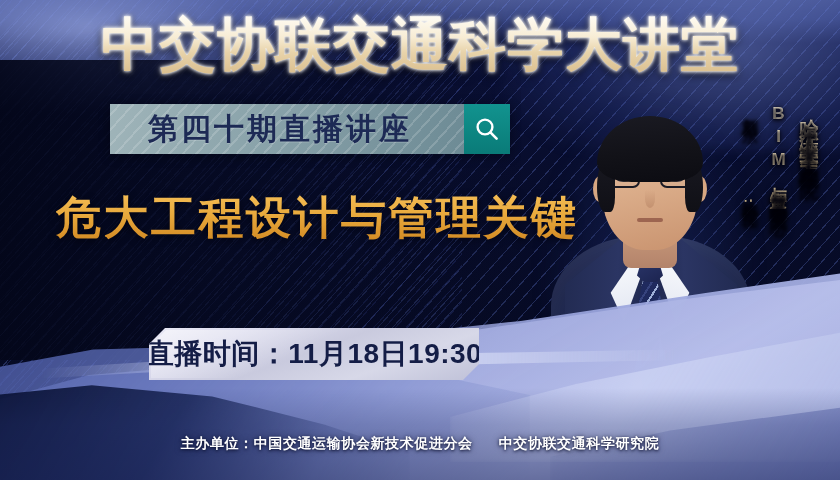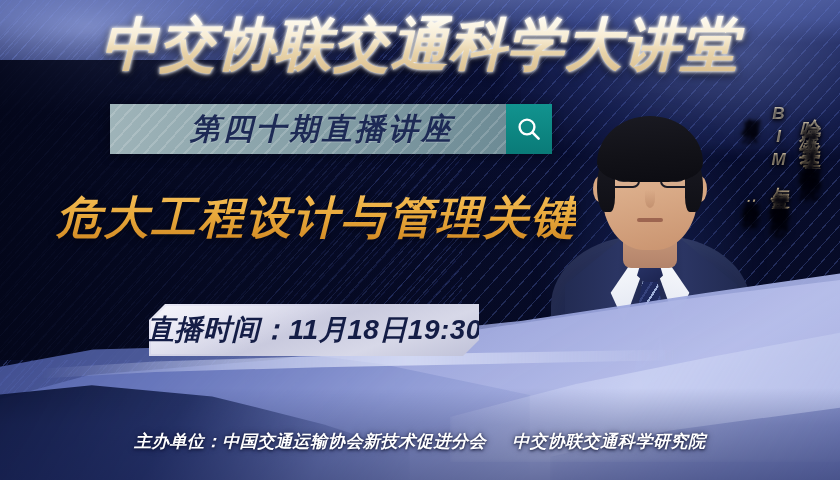--- a/index.html
+++ b/index.html
@@ -5,21 +5,20 @@
 <style>
   * { margin:0; padding:0; box-sizing:border-box; }
   html,body { width:840px; height:480px; overflow:hidden; background:#05081c; }
 
   #poster{
     position:relative;
     width:840px; height:480px;
     font-family:"Liberation Sans","DejaVu Sans",sans-serif;
     overflow:hidden;
     background:#ef4444;
-    font-style:italic;
   }
 
   
   .bg-base{
     position:absolute; inset:0;
     background:
       linear-gradient(180deg,#4c5a96 0%,#3a4782 4%,#131a46 9%,#0a1036 16%,#070c2a 40%,#060a24 70%,#070c26 100%);
   }
   
   .bg-tl-glow{
@@ -246,21 +245,21 @@
     text-align:center;
     font-size:57px; font-weight:bold; letter-spacing:1px; line-height:1.08;
     color:transparent;
     -webkit-text-stroke:4px #f4f6fb;
     z-index:-1;
   }
   .title-layer{ position:absolute; left:0; right:0; top:0; height:90px; }
 
   
   .sub-bar{
-    position:absolute; left:110px; top:104px; width:442px; height:50px;
+    position:absolute; left:110px; top:104px; width:400px; height:50px;
     display:flex; align-items:stretch;
     box-shadow:0 2px 10px rgba(0,0,10,.45);
   }
   .sub-bar-main{
     position:relative; flex:1;
     background:linear-gradient(100deg,#9fb4b9 0%,#8ba4ab 40%,#7b969f 72%,#6d8b95 100%);
     overflow:hidden;
     display:flex; align-items:center; justify-content:flex-end;
   }
   .sub-bar-main::after{
@@ -287,21 +286,21 @@
     position:absolute; left:56px; top:188px; width:520px;
     font-size:45px; font-weight:bold; letter-spacing:2.5px; white-space:nowrap;
     background:linear-gradient(180deg,#f7c25c 0%,#e8a93c 45%,#d8922a 78%,#c9811f 100%);
     -webkit-background-clip:text; background-clip:text;
     color:transparent; -webkit-text-fill-color:transparent;
     filter:drop-shadow(0 2px 4px rgba(0,0,10,.8));
   }
 
   
   .time-pill{
-    position:absolute; left:149px; top:304px; width:330px; height:52px;
+    position:absolute; left:149px; top:328px; width:330px; height:52px;
     background:linear-gradient(160deg,#e9e9f5 0%,#dcdcee 22%,#c9cade 48%,#d7d8e8 72%,#bfc1d8 100%);
     clip-path:polygon(16px 0,100% 0,100% calc(100% - 16px),calc(100% - 16px) 100%,0 100%,0 16px);
     display:flex; align-items:center; justify-content:center;
     box-shadow:0 3px 12px rgba(0,0,12,.5);
   }
   .time-pill::before{
     content:""; position:absolute; inset:2px;
     clip-path:polygon(15px 0,100% 0,100% calc(100% - 15px),calc(100% - 15px) 100%,0 100%,0 15px);
     background:linear-gradient(155deg,rgba(255,255,255,.55) 0%,rgba(255,255,255,0) 45%);
     pointer-events:none;
@@ -350,21 +349,21 @@
     background:linear-gradient(180deg,#fdf3dd 0%,#eeddb9 55%,#dbc293 100%);
     -webkit-background-clip:text; background-clip:text;
     -webkit-text-fill-color:transparent; color:transparent;
     filter:drop-shadow(0 1px 3px rgba(0,0,10,.85));
   }
 
   
   .footer{
     position:absolute; left:0; right:0; bottom:27px;
     text-align:center;
-    color:#ffffff; font-size:17px; font-weight:bold; letter-spacing:.6px;
+    color:#ffffff; font-size:14px; font-weight:bold; letter-spacing:.6px;
     text-shadow:0 1px 3px rgba(10,14,44,.9),0 0 6px rgba(10,14,44,.6);
     white-space:nowrap;
   }
   .footer .sep{ display:inline-block; width:26px; }
 </style>
 </head>
 <body>
 
 <div id="poster">
 

